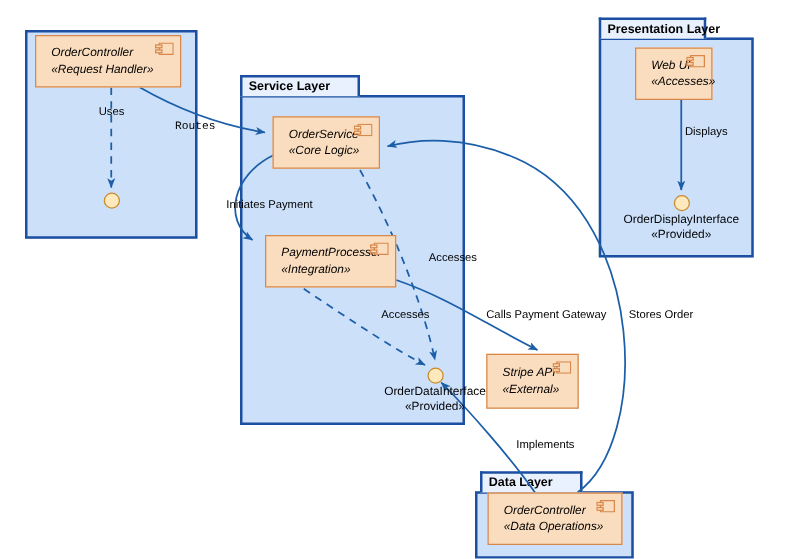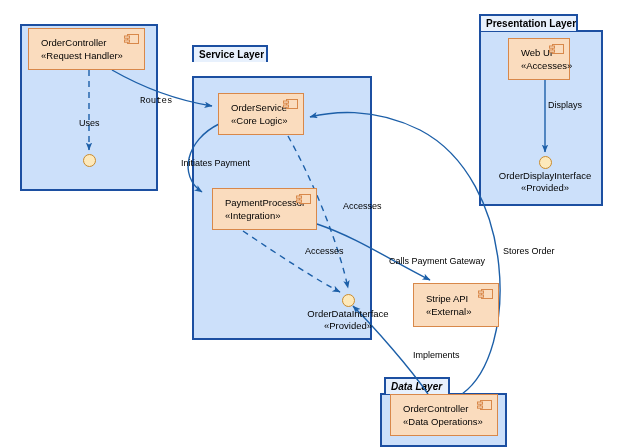--- a/index.html
+++ b/index.html
@@ -52,20 +52,21 @@
     background: #fadcbe;
     border: 1px solid #d8884a;
     z-index: 6;
     display: flex;
     flex-direction: column;
     justify-content: center;
     padding-left: 12px;
     font-size: 9.5px;
     color: #000000;
     line-height: 13px;
+    font-style: italic;
   }
   .comp .cname { white-space: nowrap; }
   .comp .cstereo { white-space: nowrap; }
   .comp-icon {
     position: absolute;
     right: 5px;
     top: 5px;
     width: 15px;
     height: 10px;
   }
@@ -139,39 +140,39 @@
 
     <path d="M 545,80 L 545,152" fill="none" stroke="#1c5fa8" stroke-width="1.4" marker-end="url(#ah)"></path>
 
     <path d="M 428,394 C 410,368 375,328 353,306" fill="none" stroke="#1c5fa8" stroke-width="1.4" marker-end="url(#ah)"></path>
 
     <path d="M 462,394 C 520,352 516,180 420,130 C 372,106 330,112 310,117" fill="none" stroke="#1c5fa8" stroke-width="1.4" marker-end="url(#ah)"></path>
   </svg>
 
   <div class="pkg" style="left:20px; top:24px; width:138px; height:167px;"></div>
 
-  <div class="pkg-tab" style="left:192px; top:45px; width:76px;">
+  <div class="pkg-tab" style="left:192px; top:60px; width:96px;">
     <span>Service Layer</span>
     <svg class="tab-corner" width="12" height="19" viewBox="0 0 12 19">
       <path d="M0,0 L11,17 L11,19 L0,19 Z" fill="#e8f1fd" stroke="none"></path>
       <path d="M0,0 L11,17" stroke="#1c4fa1" stroke-width="2" fill="none"></path>
     </svg>
   </div>
   <div class="pkg" style="left:192px; top:76px; width:180px; height:264px;"></div>
 
-  <div class="pkg-tab" style="left:479px; top:14px; width:99px;">
+  <div class="pkg-tab" style="left:479px; top:14px; width:86px;">
     <span>Presentation Layer</span>
     <svg class="tab-corner" width="12" height="19" viewBox="0 0 12 19">
       <path d="M0,0 L11,17 L11,19 L0,19 Z" fill="#e8f1fd" stroke="none"></path>
       <path d="M0,0 L11,17" stroke="#1c4fa1" stroke-width="2" fill="none"></path>
     </svg>
   </div>
   <div class="pkg" style="left:479px; top:30px; width:124px; height:176px;"></div>
 
-  <div class="pkg-tab" style="left:384px; top:377px; width:66px;font-style:italic;">
+  <div class="pkg-tab" style="left:384px; top:377px; width:82px;">
     <span>Data Layer</span>
     <svg class="tab-corner" width="12" height="19" viewBox="0 0 12 19">
       <path d="M0,0 L11,17 L11,19 L0,19 Z" fill="#e8f1fd" stroke="none"></path>
       <path d="M0,0 L11,17" stroke="#1c4fa1" stroke-width="2" fill="none"></path>
     </svg>
   </div>
   <div class="pkg" style="left:380px; top:393px; width:127px; height:54px;"></div>
 
   <div class="comp" style="left:28px; top:28px; width:117px; height:42px;">
     <span class="cname">OrderController</span>
@@ -206,21 +207,21 @@
   <div class="comp" style="left:508px; top:38px; width:62px; height:42px;">
     <span class="cname">Web UI</span>
     <span class="cstereo">«Accesses»</span>
     <svg class="comp-icon" viewBox="0 0 15 10">
       <rect x="3.5" y="0.5" width="11" height="9" fill="#fadcbe" stroke="#d8884a" stroke-width="1"></rect>
       <rect x="0.5" y="2" width="5" height="2.2" fill="#fadcbe" stroke="#d8884a" stroke-width="1"></rect>
       <rect x="0.5" y="6" width="5" height="2.2" fill="#fadcbe" stroke="#d8884a" stroke-width="1"></rect>
     </svg>
   </div>
 
-  <div class="comp" style="left:413px; top:283px; width:86px; height:44px;justify-content:center;">
+  <div class="comp" style="left:389px; top:283px; width:74px; height:44px;justify-content:center;">
     <span class="cname">Stripe API</span>
     <span class="cstereo">«External»</span>
     <svg class="comp-icon" viewBox="0 0 15 10">
       <rect x="3.5" y="0.5" width="11" height="9" fill="#fadcbe" stroke="#d8884a" stroke-width="1"></rect>
       <rect x="0.5" y="2" width="5" height="2.2" fill="#fadcbe" stroke="#d8884a" stroke-width="1"></rect>
       <rect x="0.5" y="6" width="5" height="2.2" fill="#fadcbe" stroke="#d8884a" stroke-width="1"></rect>
     </svg>
   </div>
 
   <div class="comp" style="left:390px; top:394px; width:108px; height:42px;">
@@ -246,31 +247,31 @@
   </div>
 
   <div class="iface" style="left:538.5px; top:155.5px; width:13px; height:13px;">
     <div class="ball"></div>
   </div>
   <div class="iface-label" style="left:456px; top:170px; width:178px;">
     <div>OrderDisplayInterface</div>
     <div>«Provided»</div>
   </div>
 
-  <div class="edge-label" style="left:79px; top:84px;margin-top:34px;">Uses</div>
+  <div class="edge-label" style="left:79px; top:84px;">Uses</div>
 
   <div class="edge-label" style="left:140px; top:96px;font-family:Liberation Mono, monospace;">Routes</div>
 
   <div class="edge-label" style="left:181px; top:158px;">Initiates Payment</div>
 
   <div class="edge-label" style="left:343px; top:201px;">Accesses</div>
 
   <div class="edge-label" style="left:305px; top:246px;">Accesses</div>
 
-  <div class="edge-label" style="left:389px; top:256px;">Calls Payment Gateway</div>
+  <div class="edge-label" style="left:389px; top:246px;">Calls Payment Gateway</div>
 
   <div class="edge-label" style="left:548px; top:100px;">Displays</div>
 
   <div class="edge-label" style="left:413px; top:350px;">Implements</div>
 
   <div class="edge-label" style="left:503px; top:246px;">Stores Order</div>
 
 </div>
 
 </body></html>

